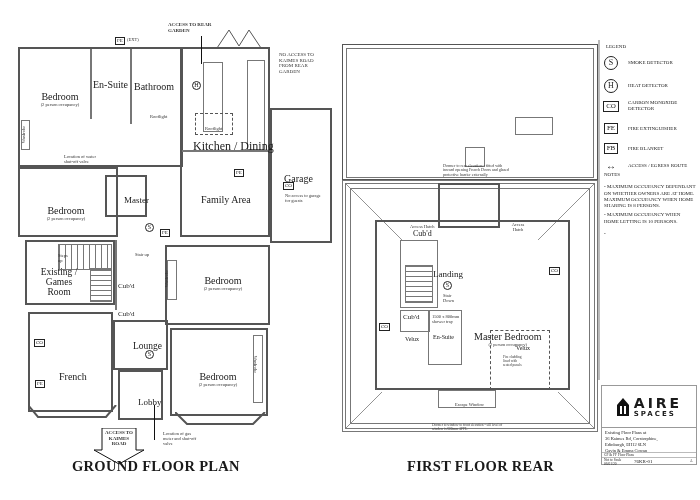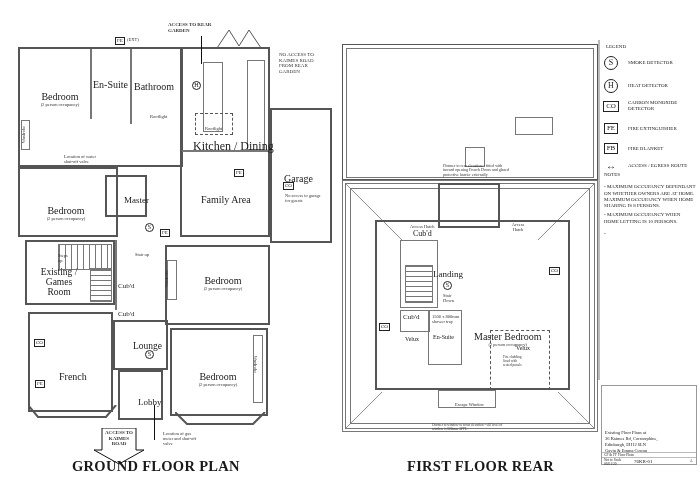--- a/index.html
+++ b/index.html
@@ -238,20 +238,31 @@
 <div class="notes">
   <div style="margin-bottom:6px;">NOTES</div>
   <div style="margin-bottom:3px;">- MAXIMUM OCCUPANCY DEPENDANT ON WHETHER OWNERS ARE AT HOME. MAXIMUM OCCUPANCY WHEN HOME SHARING IS 8 PERSONS.</div>
   <div style="margin-bottom:6px;">- MAXIMUM OCCUPANCY WHEN HOME LETTING IS 10 PERSONS.</div>
   <div>-</div>
 </div>
 
 <div class="thin" style="left:598px;top:40px;width:1px;height:340px;border-color:#bbb;"></div>
 
 <div class="titleblock">
+  <div class="logo-area">
+    <svg width="14" height="20" viewBox="0 0 14 20">
+      <path d="M1 8 L7 1 L13 8 L13 19 L1 19 Z" fill="#111"></path>
+      <rect x="4" y="9" width="2" height="8" fill="#fff"></rect>
+      <rect x="8" y="9" width="2" height="8" fill="#fff"></rect>
+    </svg>
+    <div class="logo-text">
+      <span class="logo-aire">AIRE</span>
+      <span class="logo-spaces">SPACES</span>
+    </div>
+  </div>
   <div class="tb-addr">
     <div>Existing Floor Plans at</div>
     <div>36 Kaimes Rd, Corstorphine,</div>
     <div>Edinburgh, EH12 6LN</div>
     <div>Gavin &amp; Emma Cowan</div>
   </div>
   <div class="tb-row" style="top:66px;padding-left:2px;">
     <span>GF &amp; FF Floor Plans</span>
   </div>
   <div class="tb-row" style="top:71px;height:8px;">

